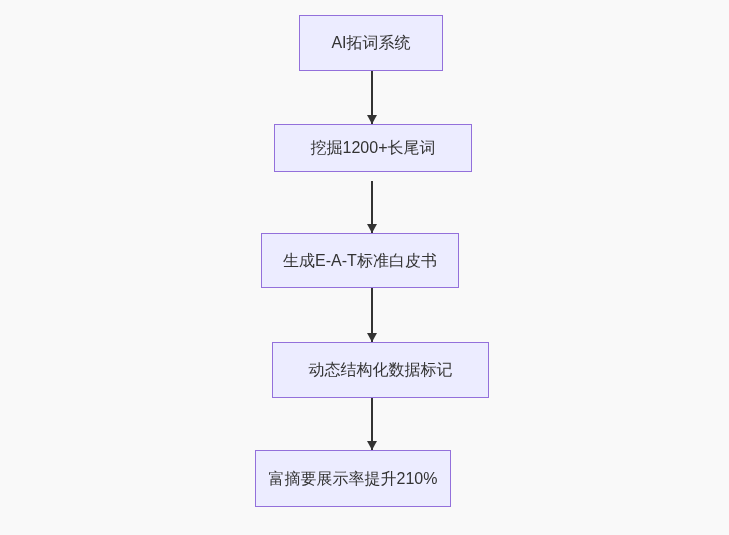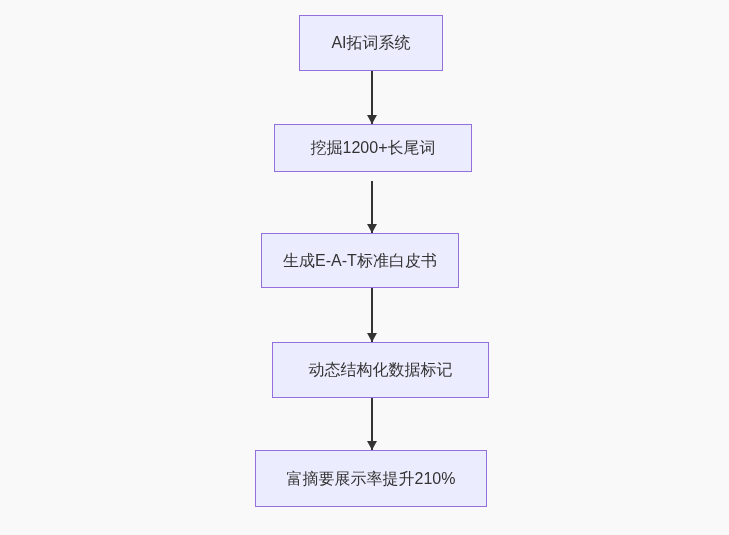--- a/index.html
+++ b/index.html
@@ -81,17 +81,17 @@
   </div>
 
   <div class="node" style="left:264px; top:342px; width:217px; height:56px;margin-left:8px;">
     <span class="node-label">动态结构化数据标记</span>
   </div>
 
   <div class="edge" style="left:371px; top:398px; height:52px;">
     <span class="arrowhead"></span>
   </div>
 
-  <div class="node" style="left:255px; top:450px; width:232px; height:57px;">
+  <div class="node" style="left:255px; top:450px; width:196px; height:57px;">
     <span class="node-label">富摘要展示率提升210%</span>
   </div>
 
 </div>
 
 </body></html>

